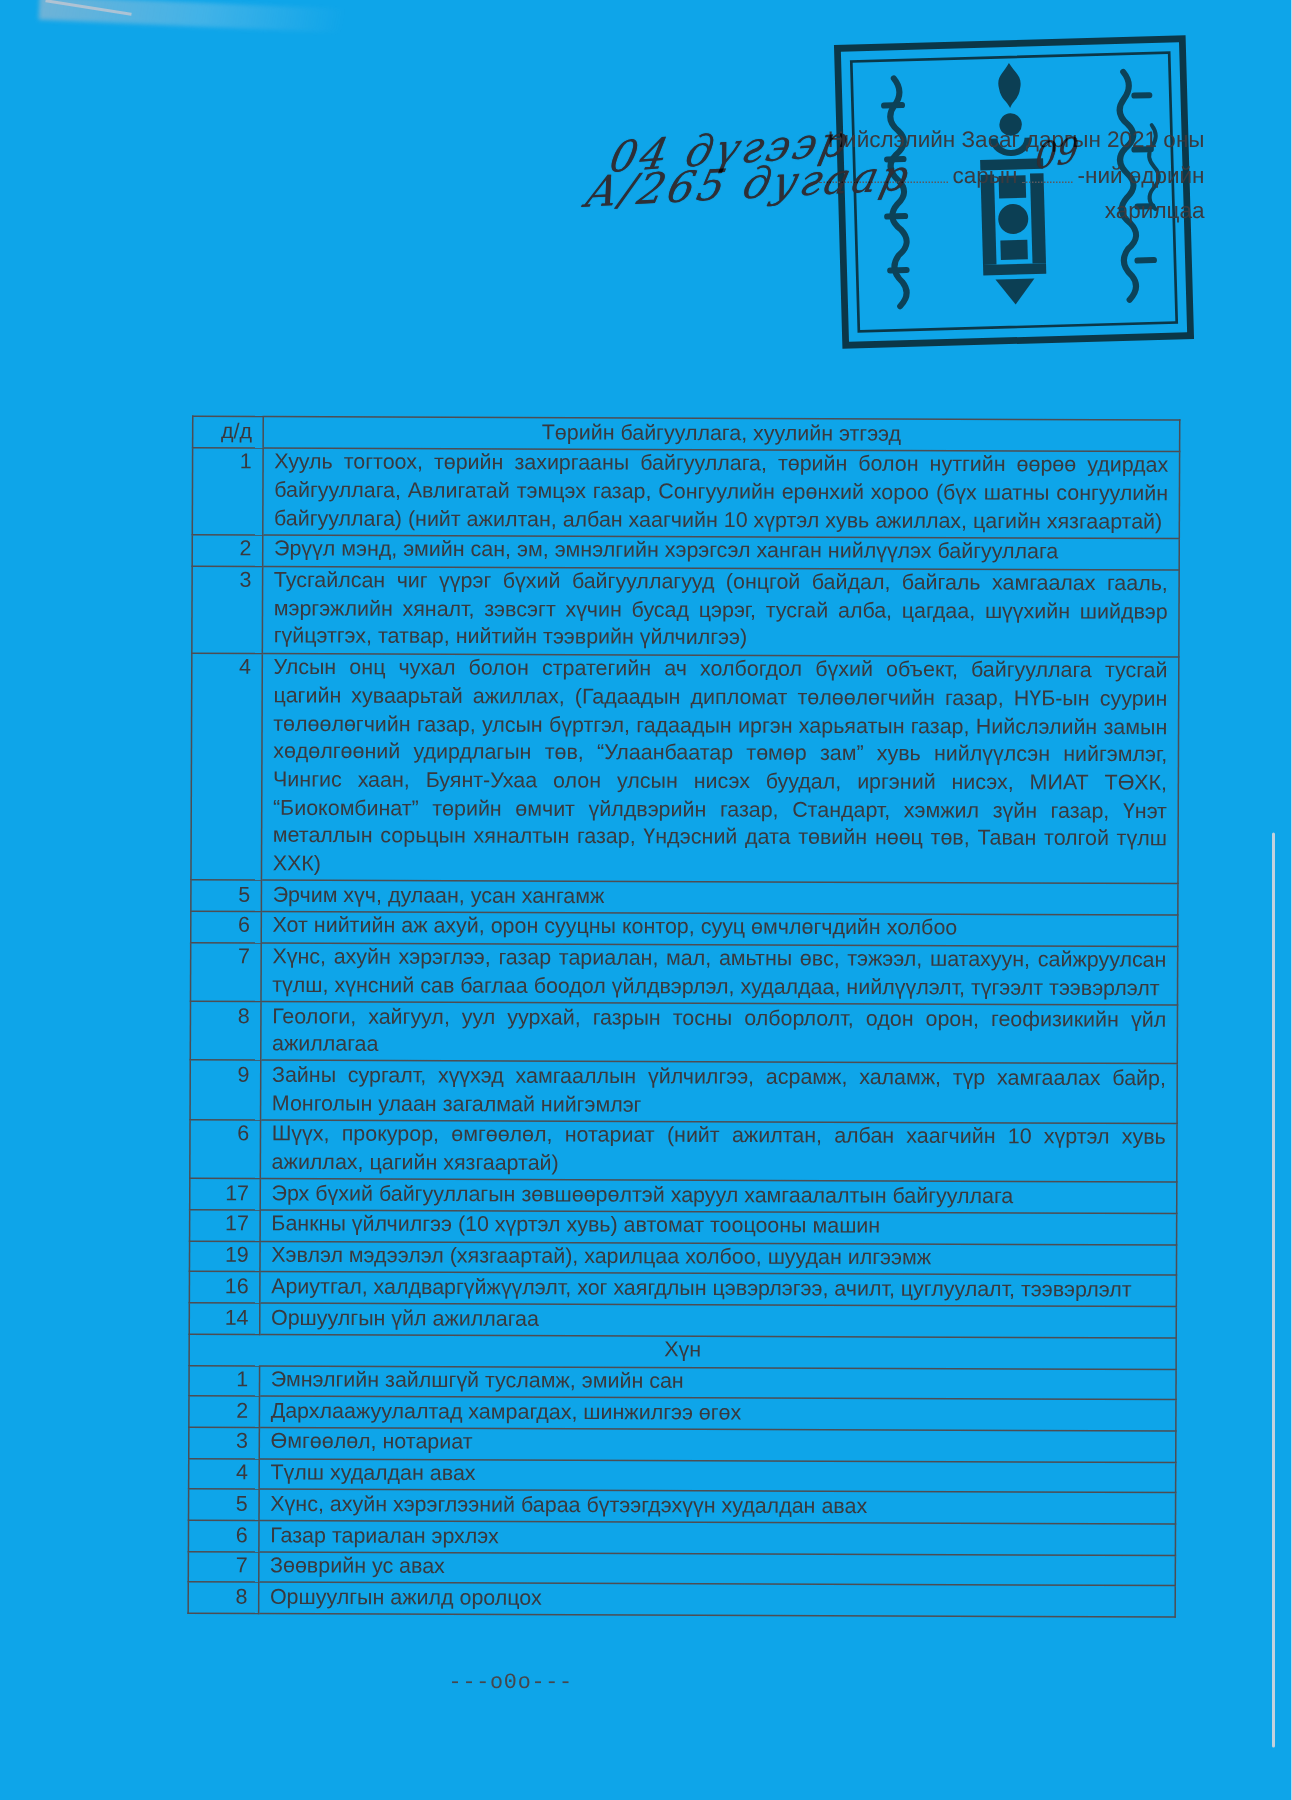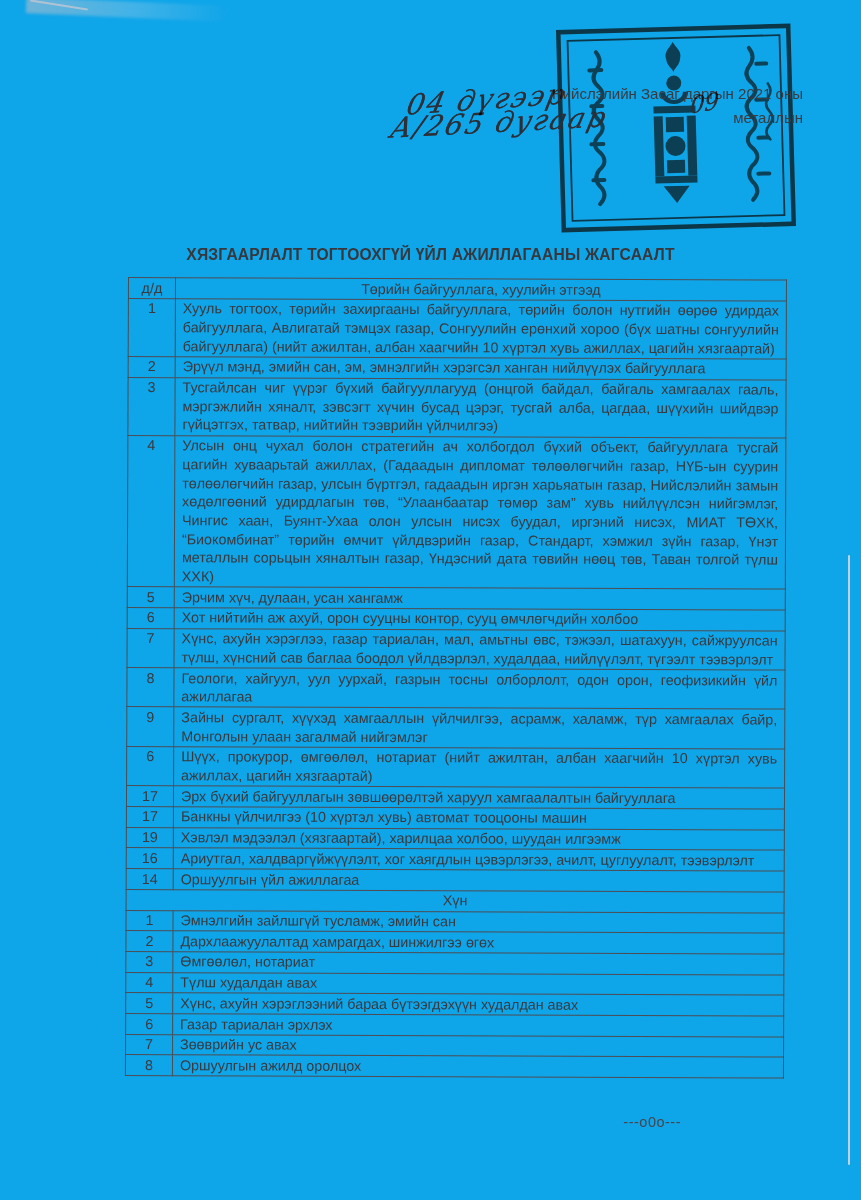--- a/index.html
+++ b/index.html
@@ -58,28 +58,28 @@
   
   .doc-table-wrap{position:absolute;top:277px;left:128px;width:659px;transform:rotate(.22deg);transform-origin:left top;}
   table.doc{
     width:100%;border-collapse:collapse;table-layout:fixed;
     font-size:14.3px;line-height:18.7px;color:#39393e;
   }
   table.doc th, table.doc td{
     border:1.4px solid #4d4d53;padding:0.5px 7px;vertical-align:top;
   }
   table.doc col.c-num{width:47px;}
-  th.h-num, td.num{text-align:center;padding-left:2px;padding-right:2px;}
+  th.h-num, td.num{text-align:right;padding-left:2px;padding-right:2px;}
   th{font-weight:normal;text-align:center;}
   td.txt{text-align:justify;}
   tr.section-row td{text-align:center;}
   
   .footer{
-    position:absolute;top:1114px;left:0;width:681px;text-align:right;
-    font-size:14.5px;color:#46464c;letter-spacing:.5px;
+    position:absolute;top:1114px;left:0;width:681px;text-align:center;
+    font-size:14.5px;color:#46464c;letter-spacing:.5px;font-family:Liberation Mono, monospace;
   }
 </style>
 </head>
 <body>
 
 <div class="scan">
 
   <div class="crease"></div>
   <div class="crease-line"></div>
   <div class="page-edge-right"></div>
@@ -113,27 +113,27 @@
         <circle cx="117" cy="120" r="10"></circle>
         <rect x="108" y="134" width="18" height="13"></rect>
         <rect x="96" y="150" width="42" height="7"></rect>
         <path d="M104 160 h26 l-13 17 z"></path>
       </g>
     </svg>
   </div>
 
   <div class="annotation">
     <div class="ann-line">Нийслэлийн Засаг даргын 2021 оны</div>
-    <div class="ann-line">металлын</div>
+    <div class="ann-line"><span class="dots d-month"></span><span>сарын</span><span class="dots d-day"></span><span>-ний өдрийн</span></div>
+    <div class="ann-line">харилцаа</div>
     <span class="hw hw-month">04 дүгээр</span>
     <span class="hw hw-day">09</span>
     <span class="hw hw-number">А/265 дугаар</span>
   </div>
 
-  <h1 class="title">ХЯЗГААРЛАЛТ ТОГТООХГҮЙ ҮЙЛ АЖИЛЛАГААНЫ ЖАГСААЛТ</h1>
 
   <div class="doc-table-wrap">
     <table class="doc">
       <colgroup>
           <col class="c-num">
           <col>
         </colgroup>
       <thead>
         <tr>
           <th class="h-num">д/д</th>

